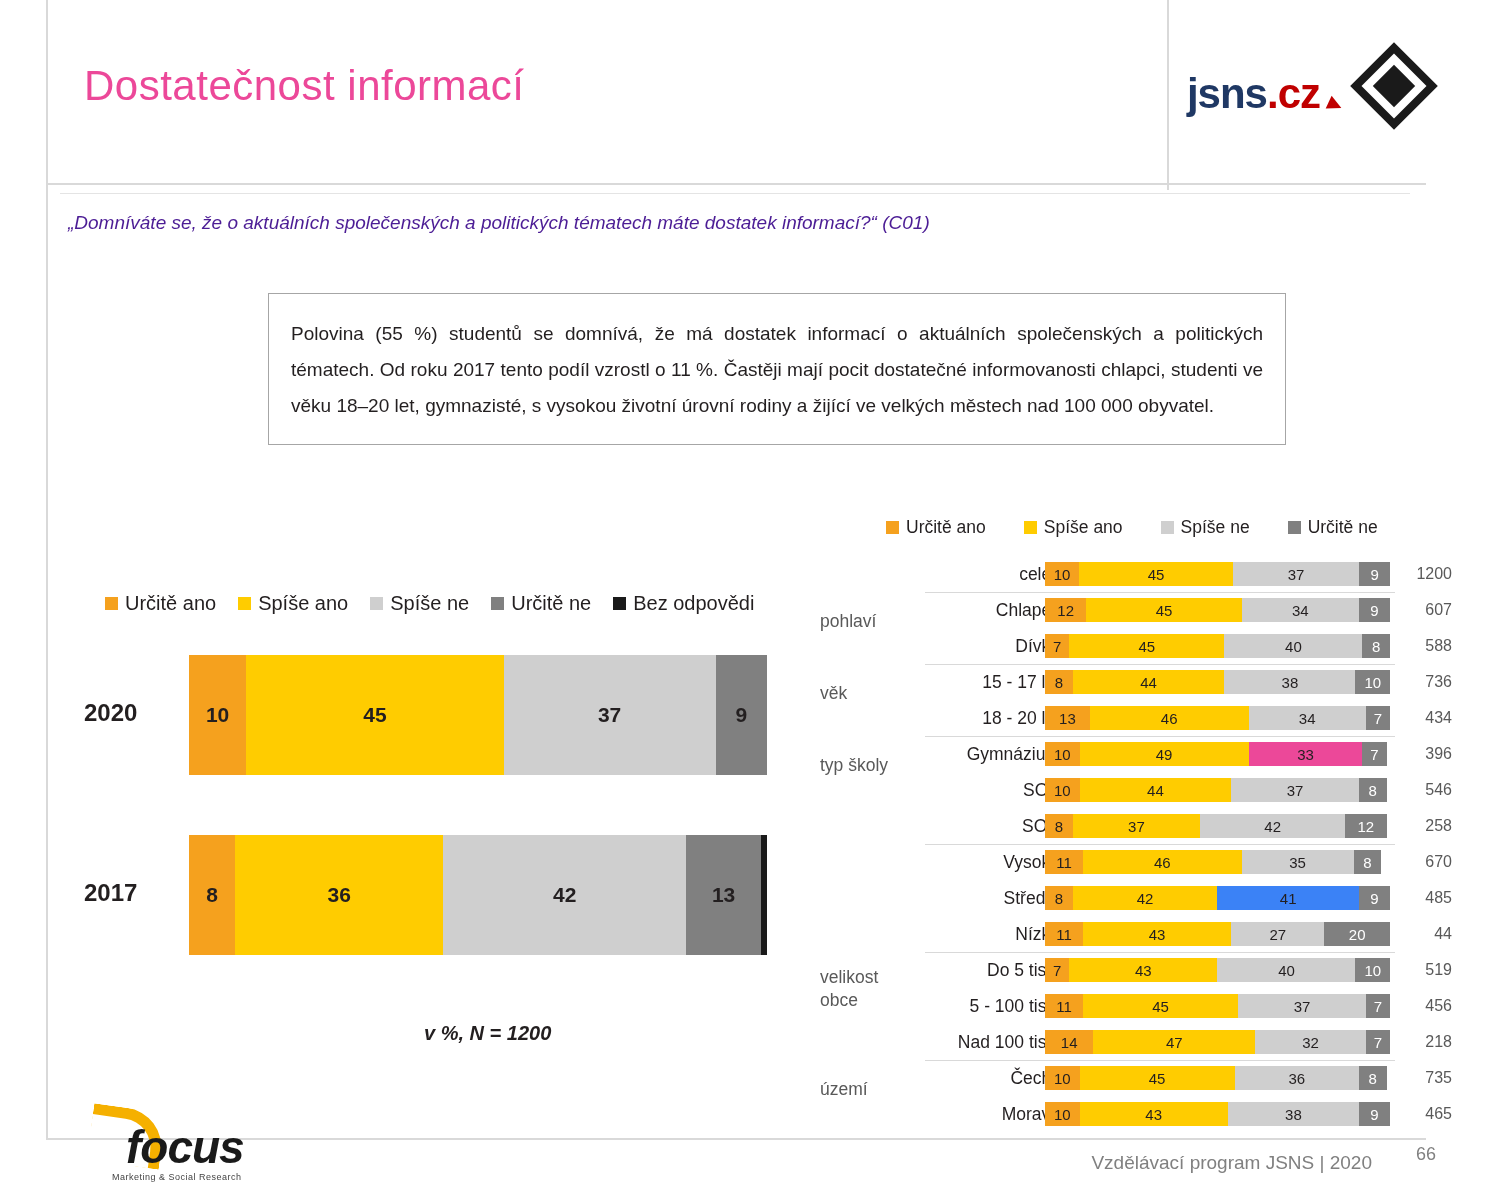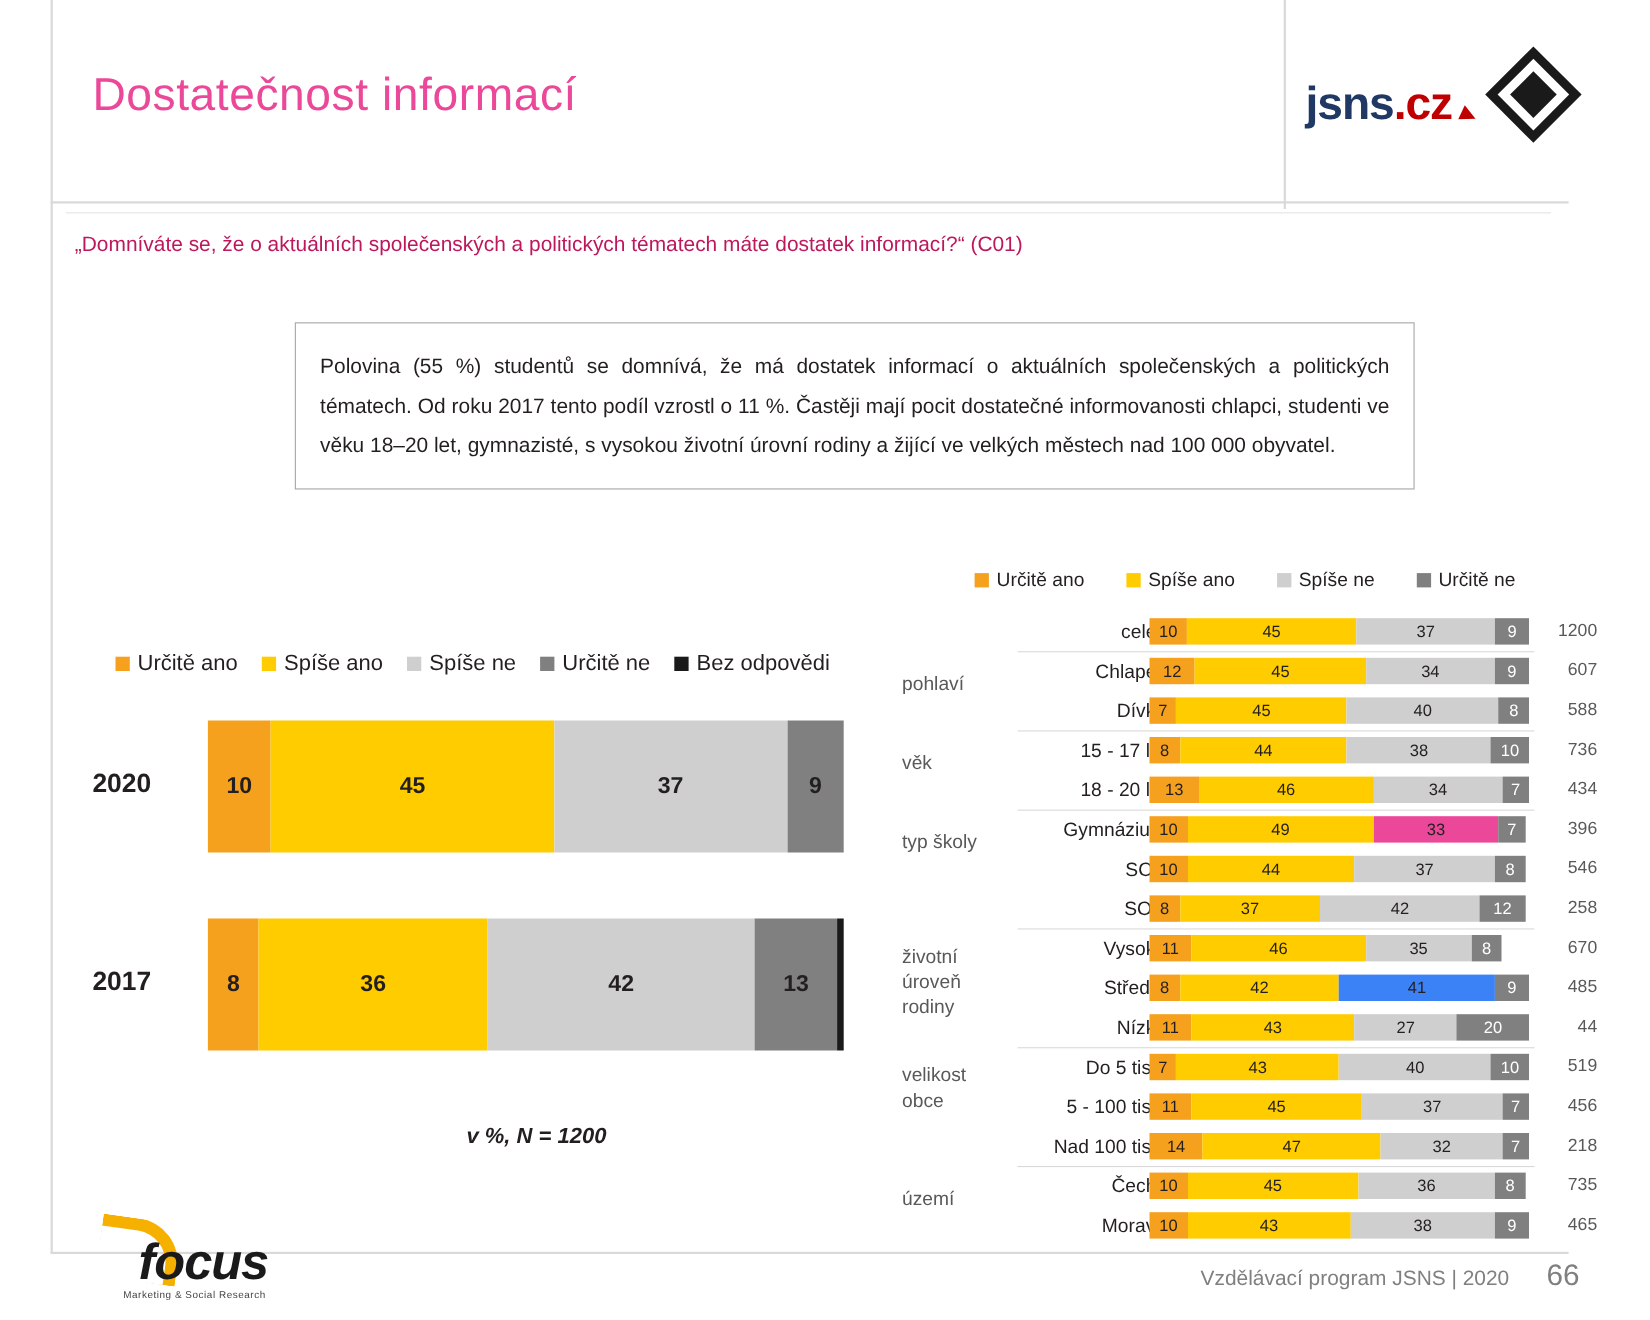--- a/index.html
+++ b/index.html
@@ -45,21 +45,21 @@
     background:#ffffff;transform:rotate(45deg);
   }
   .logo-diamond .core{
     position:absolute;left:0;top:0;width:30px;height:30px;margin:29px;
     background:#1a1a1a;transform:rotate(45deg);
   }
 
   
   .question{
     position:absolute;left:68px;top:212px;
-    font-size:19px;color:#be185d;
+    font-size:19px;font-style:italic;color:#4c1d95;
   }
 
   
   .summary-box{
     position:absolute;left:268px;top:293px;width:1018px;
     border:1px solid #a6a6a6;
     padding:22px 22px 20px 22px;
     box-sizing:border-box;
   }
   .summary-box p{
@@ -128,21 +128,21 @@
   .focus-word{
     position:absolute;left:0;top:12px;font-size:46px;font-style:italic;font-weight:bold;color:#1a1a1a;letter-spacing:-1px;margin-left:48px;
   }
   .focus-sub{position:absolute;left:34px;top:64px;font-size:9px;color:#444;letter-spacing:.5px;}
   .footer-right{
     position:absolute;right:128px;top:1152px;
     font-size:19px;color:#808080;
   }
   .page-num{
     position:absolute;right:64px;top:1144px;
-    font-size:27px;color:#808080;
+    font-size:18px;color:#808080;
   }
 </style>
 </head>
 <body>
 
 <div class="vline-left"></div>
 <div class="vline-right"></div>
 <div class="hline-top"></div>
 <div class="hline-top2"></div>
 <div class="hline-bottom"></div>
@@ -310,27 +310,26 @@
       <div class="rc-cat">SOU</div>
       <div class="rc-bar">
         <div class="rc-seg" style="width: 27.6px; background: rgb(245, 161, 30);">8</div>
         <div class="rc-seg" style="width: 127.65px; background: rgb(255, 204, 0);">37</div>
         <div class="rc-seg" style="width: 144.9px; background: rgb(207, 207, 207);">42</div>
         <div class="rc-seg" style="width: 41.4px; background: rgb(128, 128, 128); color: rgb(255, 255, 255);">12</div>
       </div>
       <div class="rc-n">258</div>
     </div>
     <div class="rc-row">
-      <div class="rc-group" style="top: 14px;">životní<br>úroveň<br>rodiny</div>
       <div class="rc-sep" style="top: 0px;"></div>
       <div class="rc-cat">Vysoká</div>
       <div class="rc-bar">
         <div class="rc-seg" style="width: 37.95px; background: rgb(245, 161, 30);">11</div>
         <div class="rc-seg" style="width: 158.7px; background: rgb(255, 204, 0);">46</div>
-        <div class="rc-seg" style="width: 96px; background: rgb(207, 207, 207);">35</div>
+        <div class="rc-seg" style="width: 112px; background: rgb(207, 207, 207);">35</div>
         <div class="rc-seg" style="width: 27.6px; background: rgb(128, 128, 128); color: rgb(255, 255, 255);">8</div>
       </div>
       <div class="rc-n">670</div>
     </div>
     <div class="rc-row">
       <div class="rc-cat">Střední</div>
       <div class="rc-bar">
         <div class="rc-seg" style="width: 27.6px; background: rgb(245, 161, 30);">8</div>
         <div class="rc-seg" style="width: 144.9px; background: rgb(255, 204, 0);">42</div>
         <div class="rc-seg" style="width: 141.45px; background: #3b82f6;">41</div>

